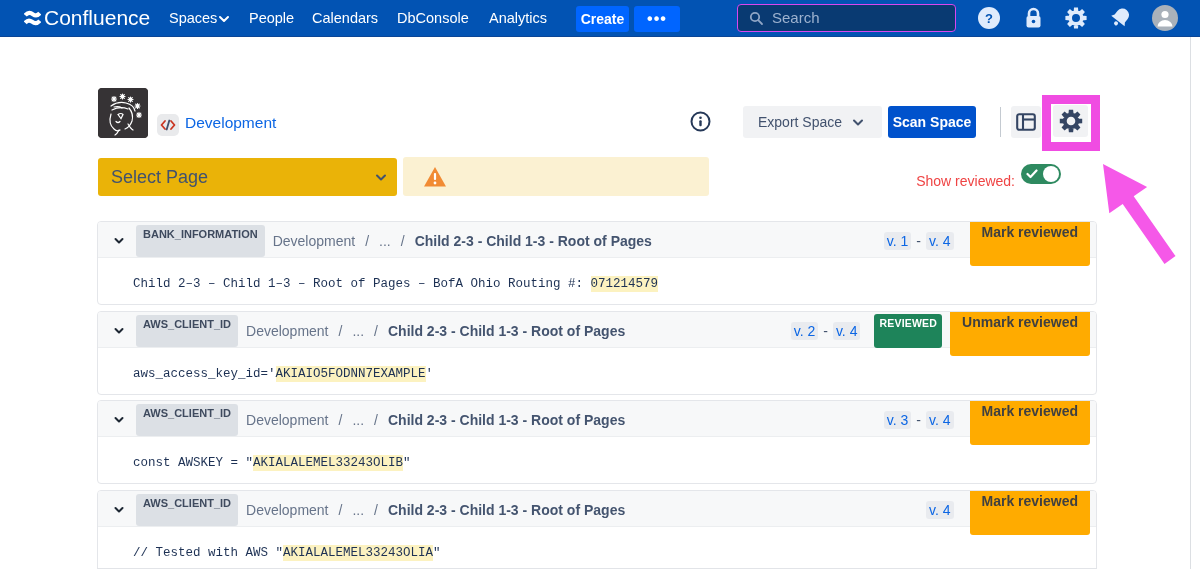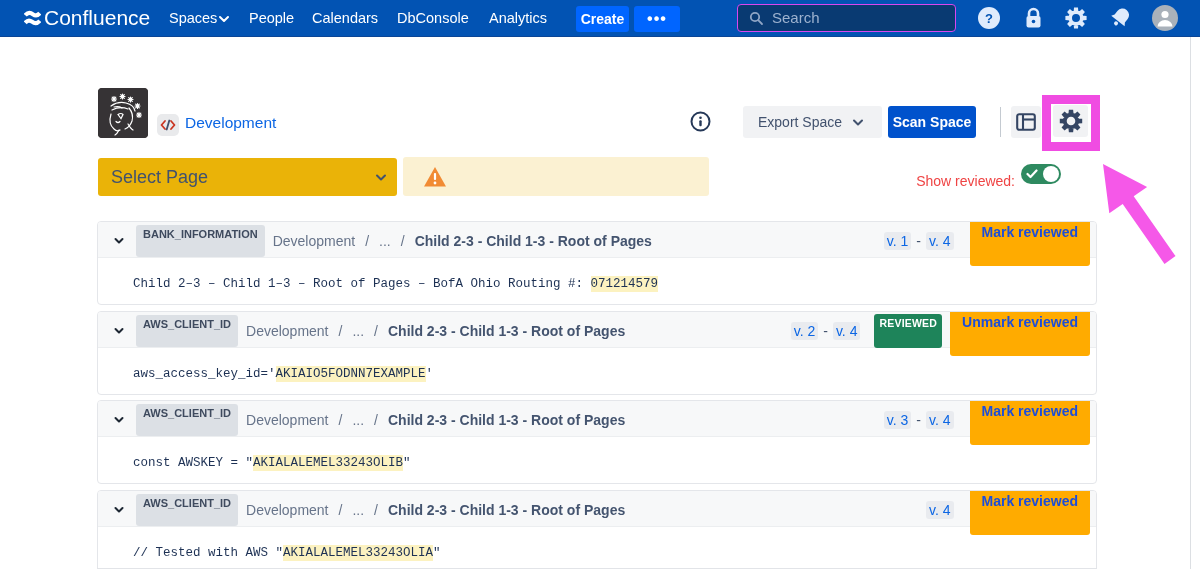--- a/index.html
+++ b/index.html
@@ -43,21 +43,21 @@
 .rhead { display:flex; align-items:center; height:36px; background:#f7f8f9; padding-left:16px; padding-top:2px; border-bottom:1px solid #eceef0; }
 .caret { flex:none; width:10px; height:10px; margin-right:12px; }
 .tag { flex:none; height:32px; line-height:18px; padding:0 7px; background:#dce0e5; border-radius:3px; font-size:11px; font-weight:700; color:#3e4a5e; margin-right:8px; }
 .crumbs { font-size:14px; color:#67748a; white-space:nowrap; }
 .crumbs .sep { margin:0 10px; }
 .crumbs .last { color:#44546f; font-weight:700; }
 .rright { margin-left:auto; display:flex; align-items:center; margin-right:6px; }
 .vchip { height:18px; line-height:18px; padding:0 3px; background:#e9ebef; border-radius:3px; color:#0c66e4; font-size:14px; }
 .vdash { margin:0 5px; color:#44546f; font-size:14px; }
 .revbadge { height:34px; line-height:19px; padding:0 5px; background:#1e845a; border-radius:3px; color:#fff; font-size:10.5px; font-weight:700; letter-spacing:0.2px; margin-left:14px; }
-.obtn { height:50px; line-height:33px; padding:0 12px; background:#ffab00; border-radius:3px; color:#1d4ed8; font-size:14px; font-weight:700; margin-left:8px; }
+.obtn { height:50px; line-height:33px; padding:0 12px; background:#ffab00; border-radius:3px; color:#404040; font-size:14px; font-weight:700; margin-left:8px; }
 .rbody { height:47px; display:flex; align-items:center; padding-left:35px; padding-top:5px;
   font-family:"Liberation Mono", monospace; font-size:12.5px; color:#1d3154; }
 .rbody mark { background:#fcf2c0; color:#1d3154; padding:1px 0; }
 
 
 svg { display:block; }
 </style>
 </head>
 <body>
 <div id="page">

